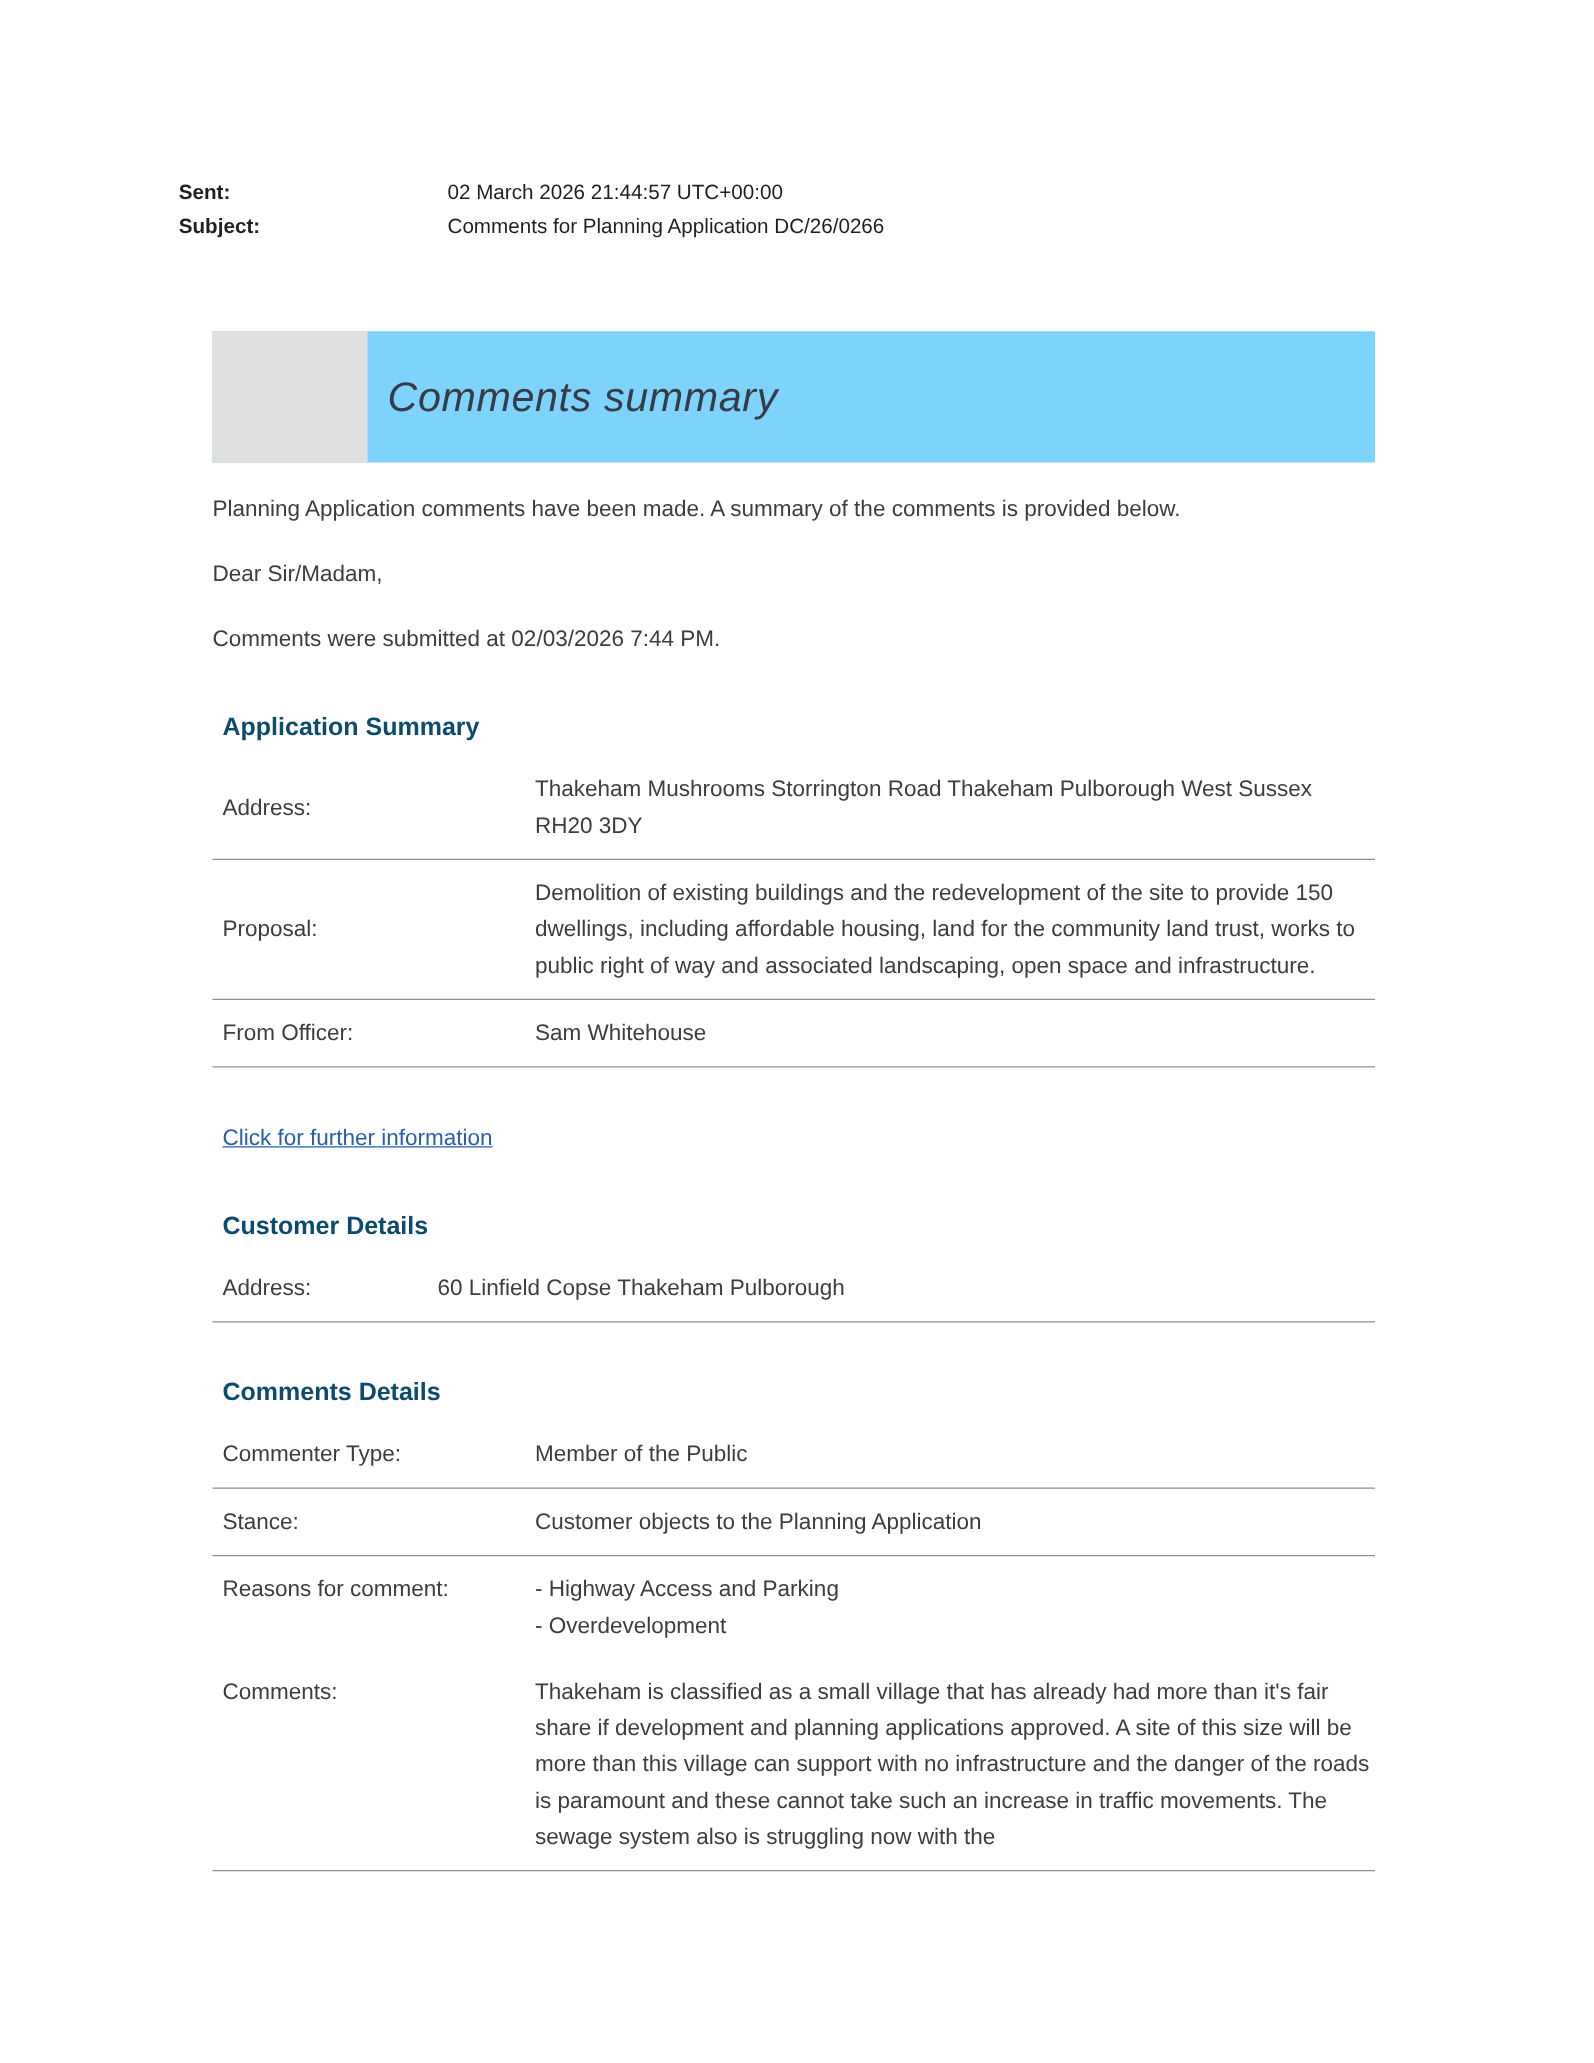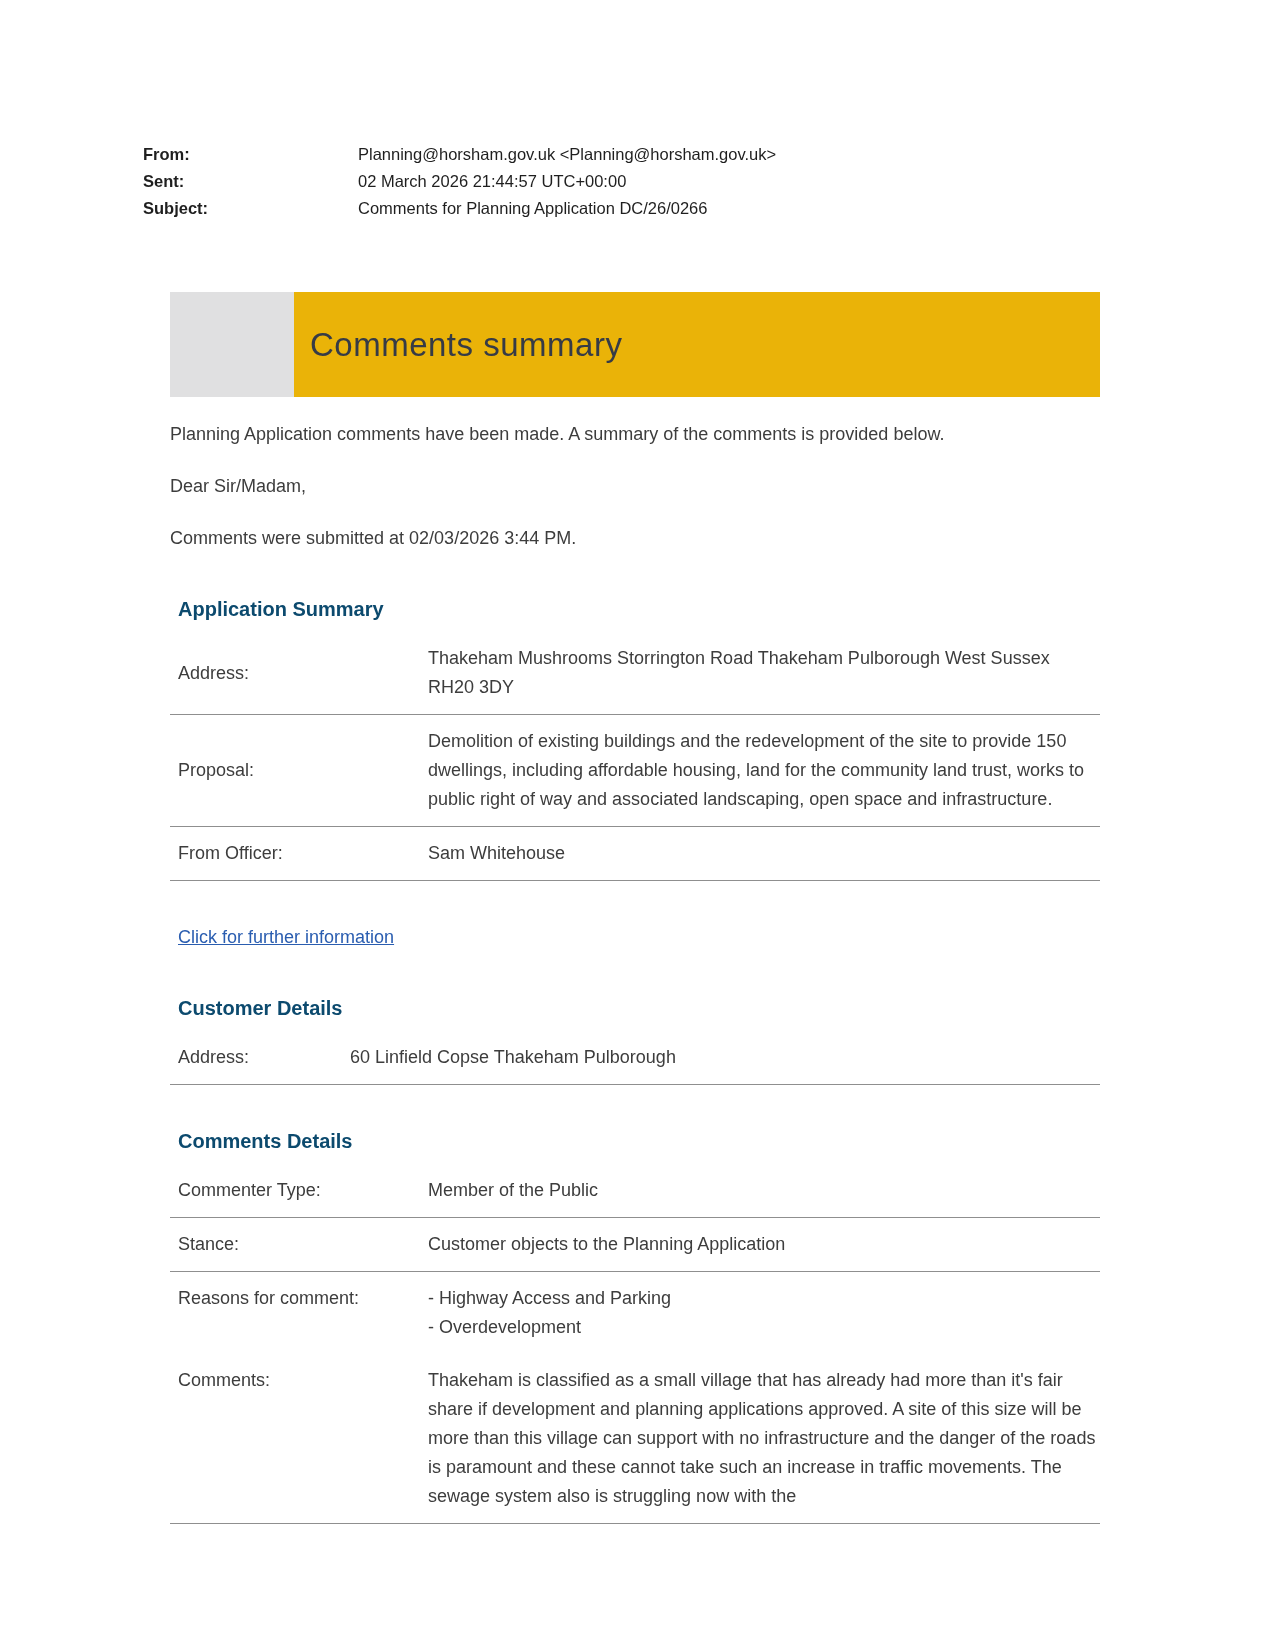--- a/index.html
+++ b/index.html
@@ -31,23 +31,24 @@
   .email-header td.hlabel {
     font-weight: bold;
     width: 215px;
   }
 
   
   .banner {
     margin: 66px 0 0 170px;
     width: 930px;
     height: 105px;
-    background: #eab308;
+    background: #7dd3fc;
     display: flex;
     align-items: center;
+    font-style: italic;
   }
   .banner-block {
     width: 124px;
     height: 105px;
     background: #e0e0e1;
     flex: 0 0 auto;
   }
   .banner-title {
     margin-left: 16px;
     font-size: 33px;
@@ -99,45 +100,41 @@
     cursor: pointer;
   }
 </style>
 </head>
 <body>
 
 <div class="page">
 
   <table class="email-header">
     <tbody>
-        <tr>
-      <td class="hlabel">From:</td>
-      <td>Planning@horsham.gov.uk &lt;Planning@horsham.gov.uk&gt;</td>
-    </tr>
     <tr>
       <td class="hlabel">Sent:</td>
       <td>02 March 2026 21:44:57 UTC+00:00</td>
     </tr>
     <tr>
       <td class="hlabel">Subject:</td>
       <td>Comments for Planning Application DC/26/0266</td>
     </tr>
   </tbody>
     </table>
 
   <div class="banner">
     <div class="banner-block"></div>
     <h1 class="banner-title">Comments summary</h1>
   </div>
 
   <div class="content">
 
     <p class="para">Planning Application comments have been made. A summary of the comments is provided below.</p>
     <p class="para">Dear Sir/Madam,</p>
-    <p class="para">Comments were submitted at 02/03/2026 3:44 PM.</p>
+    <p class="para">Comments were submitted at 02/03/2026 7:44 PM.</p>
 
     <h2 class="section-heading">Application Summary</h2>
     <div class="kv-table">
       <div class="kv-row ruled">
         <div class="kv-cell kv-label">Address:</div>
         <div class="kv-cell">Thakeham Mushrooms Storrington Road Thakeham Pulborough West Sussex RH20 3DY</div>
       </div>
       <div class="kv-row ruled">
         <div class="kv-cell kv-label">Proposal:</div>
         <div class="kv-cell">Demolition of existing buildings and the redevelopment of the site to provide 150 dwellings, including affordable housing, land for the community land trust, works to public right of way and associated landscaping, open space and infrastructure.</div>

